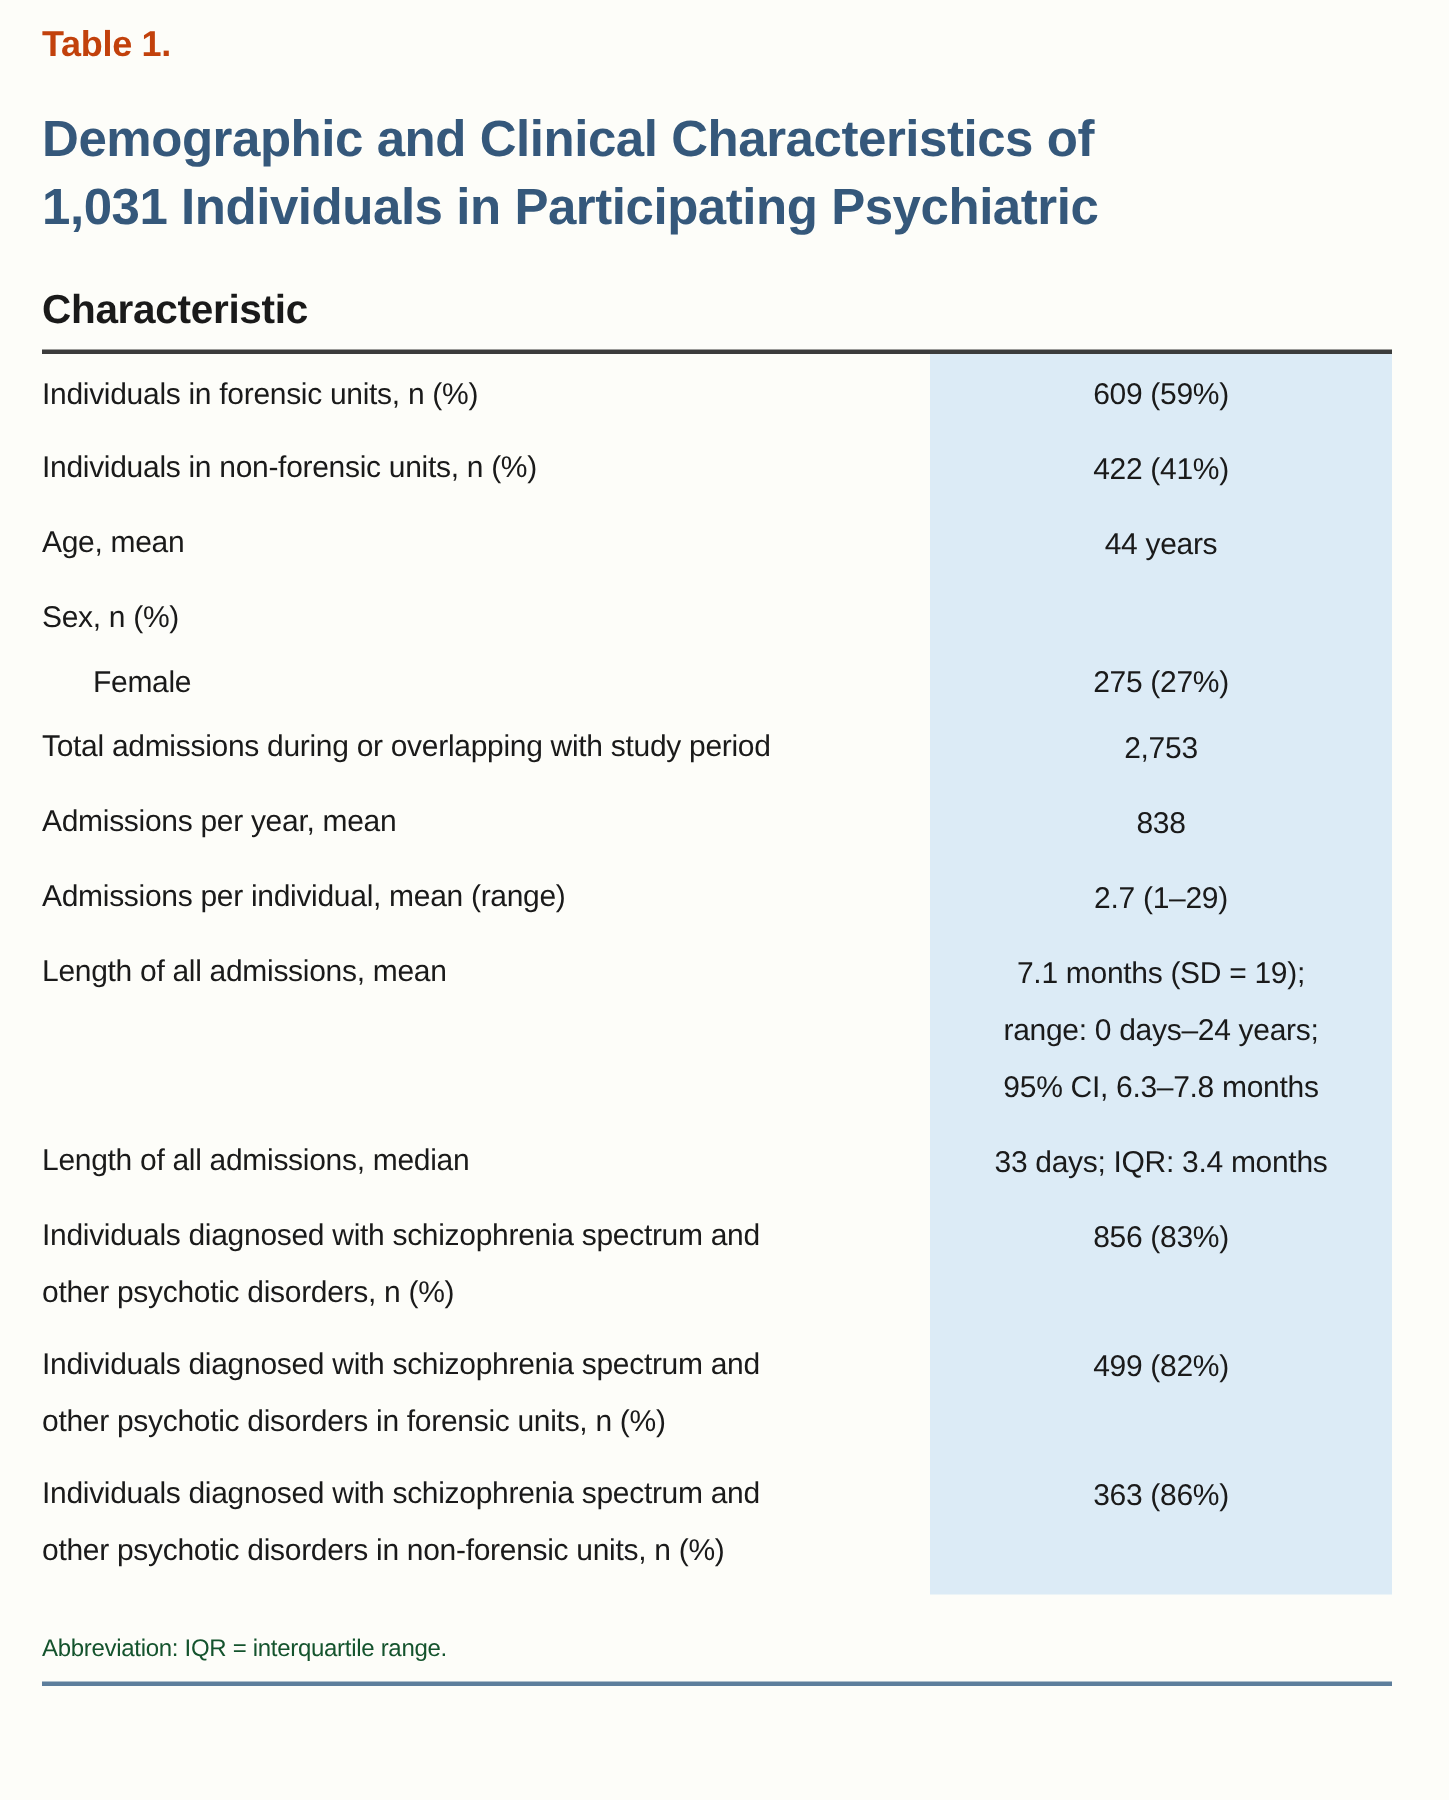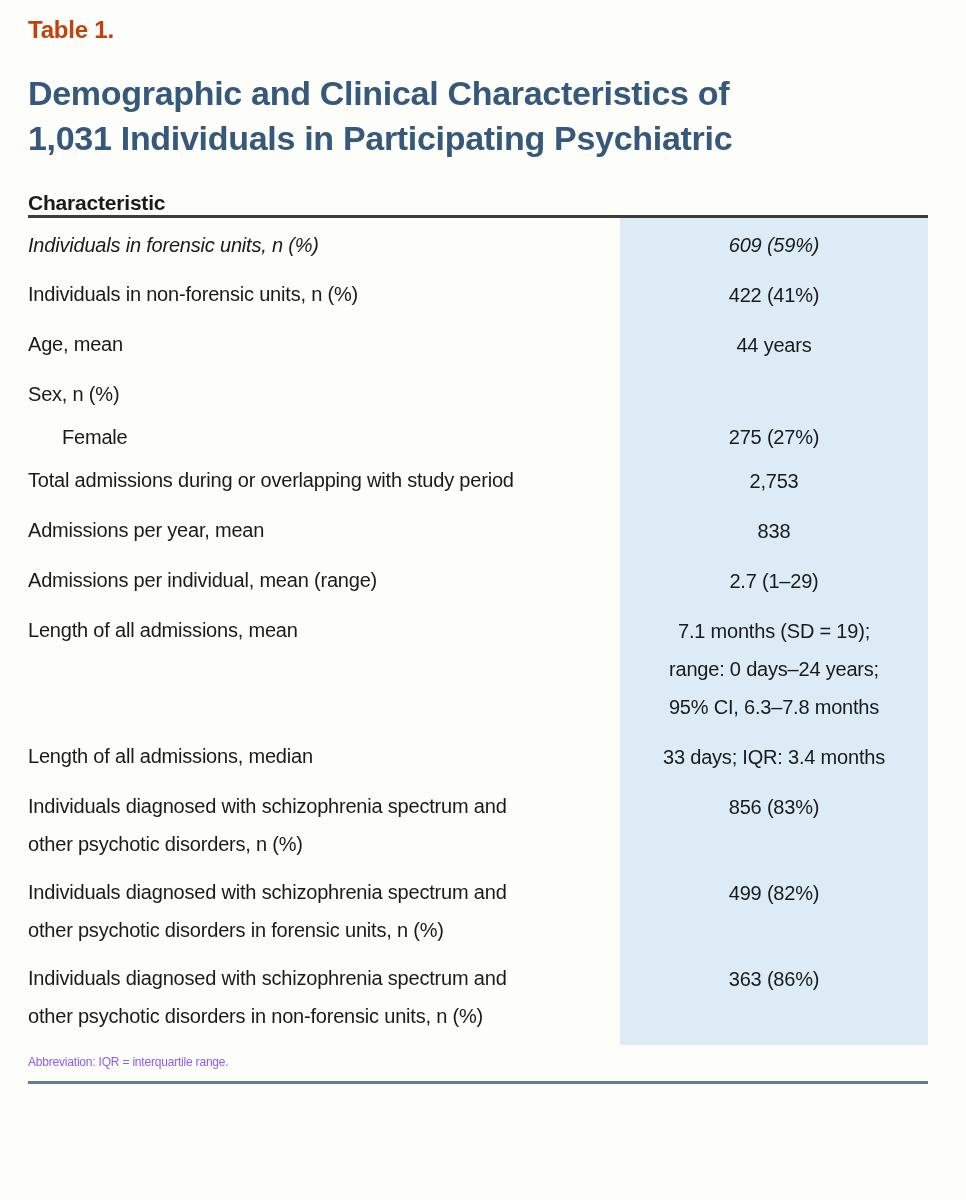--- a/index.html
+++ b/index.html
@@ -18,46 +18,46 @@
   }
   .title {
     margin-top: 27px;
     font-size: 34px; font-weight: 700; line-height: 45px;
     color: #35587b; letter-spacing: -0.3px;
   }
   .title span { display: block; }
 
   .char-header {
     margin-top: 30px;
-    font-size: 21px; font-weight: 700; color: #1a1a1a;
+    font-size: 27px; font-weight: 700; color: #1a1a1a;
     letter-spacing: -0.2px;
-    padding-bottom: 0;
+    padding-bottom: 11px;
     border-bottom: 3px solid #3c3c3c;
   }
 
   .tbody { display: block; }
   .row { display: grid; grid-template-columns: 1fr 308px; }
   .cell {
     font-size: 20px; line-height: 38px; letter-spacing: -0.2px;
     white-space: pre-line;
   }
   .label { padding: 5px 20px 5px 0; }
   .value {
     background: #dcebf6;
     text-align: center;
     padding: 6px 8px;
   }
   .row.sub .label, .row.sub .value { padding-top: 0; padding-bottom: 0; }
   .row.indent .label { padding-left: 34px; }
-  .row:first-child .label, .row:first-child .value { padding-top: 8px; font-style: italic; }
+  .row:first-child .label, .row:first-child .value { padding-top: 8px; }
   .row:last-child .label, .row:last-child .value { padding-bottom: 10px; }
 
   .footnote {
-    margin-top: 10px;
-    font-size: 12px; color: #8b5cf6; letter-spacing: -0.2px;
+    margin-top: 28px;
+    font-size: 16px; color: #14532d; letter-spacing: -0.2px;
   }
   .bottom-rule {
     margin-top: 12px;
     height: 3px;
     background: #5d7e9c;
   }
 </style>
 </head>
 <body>
 

